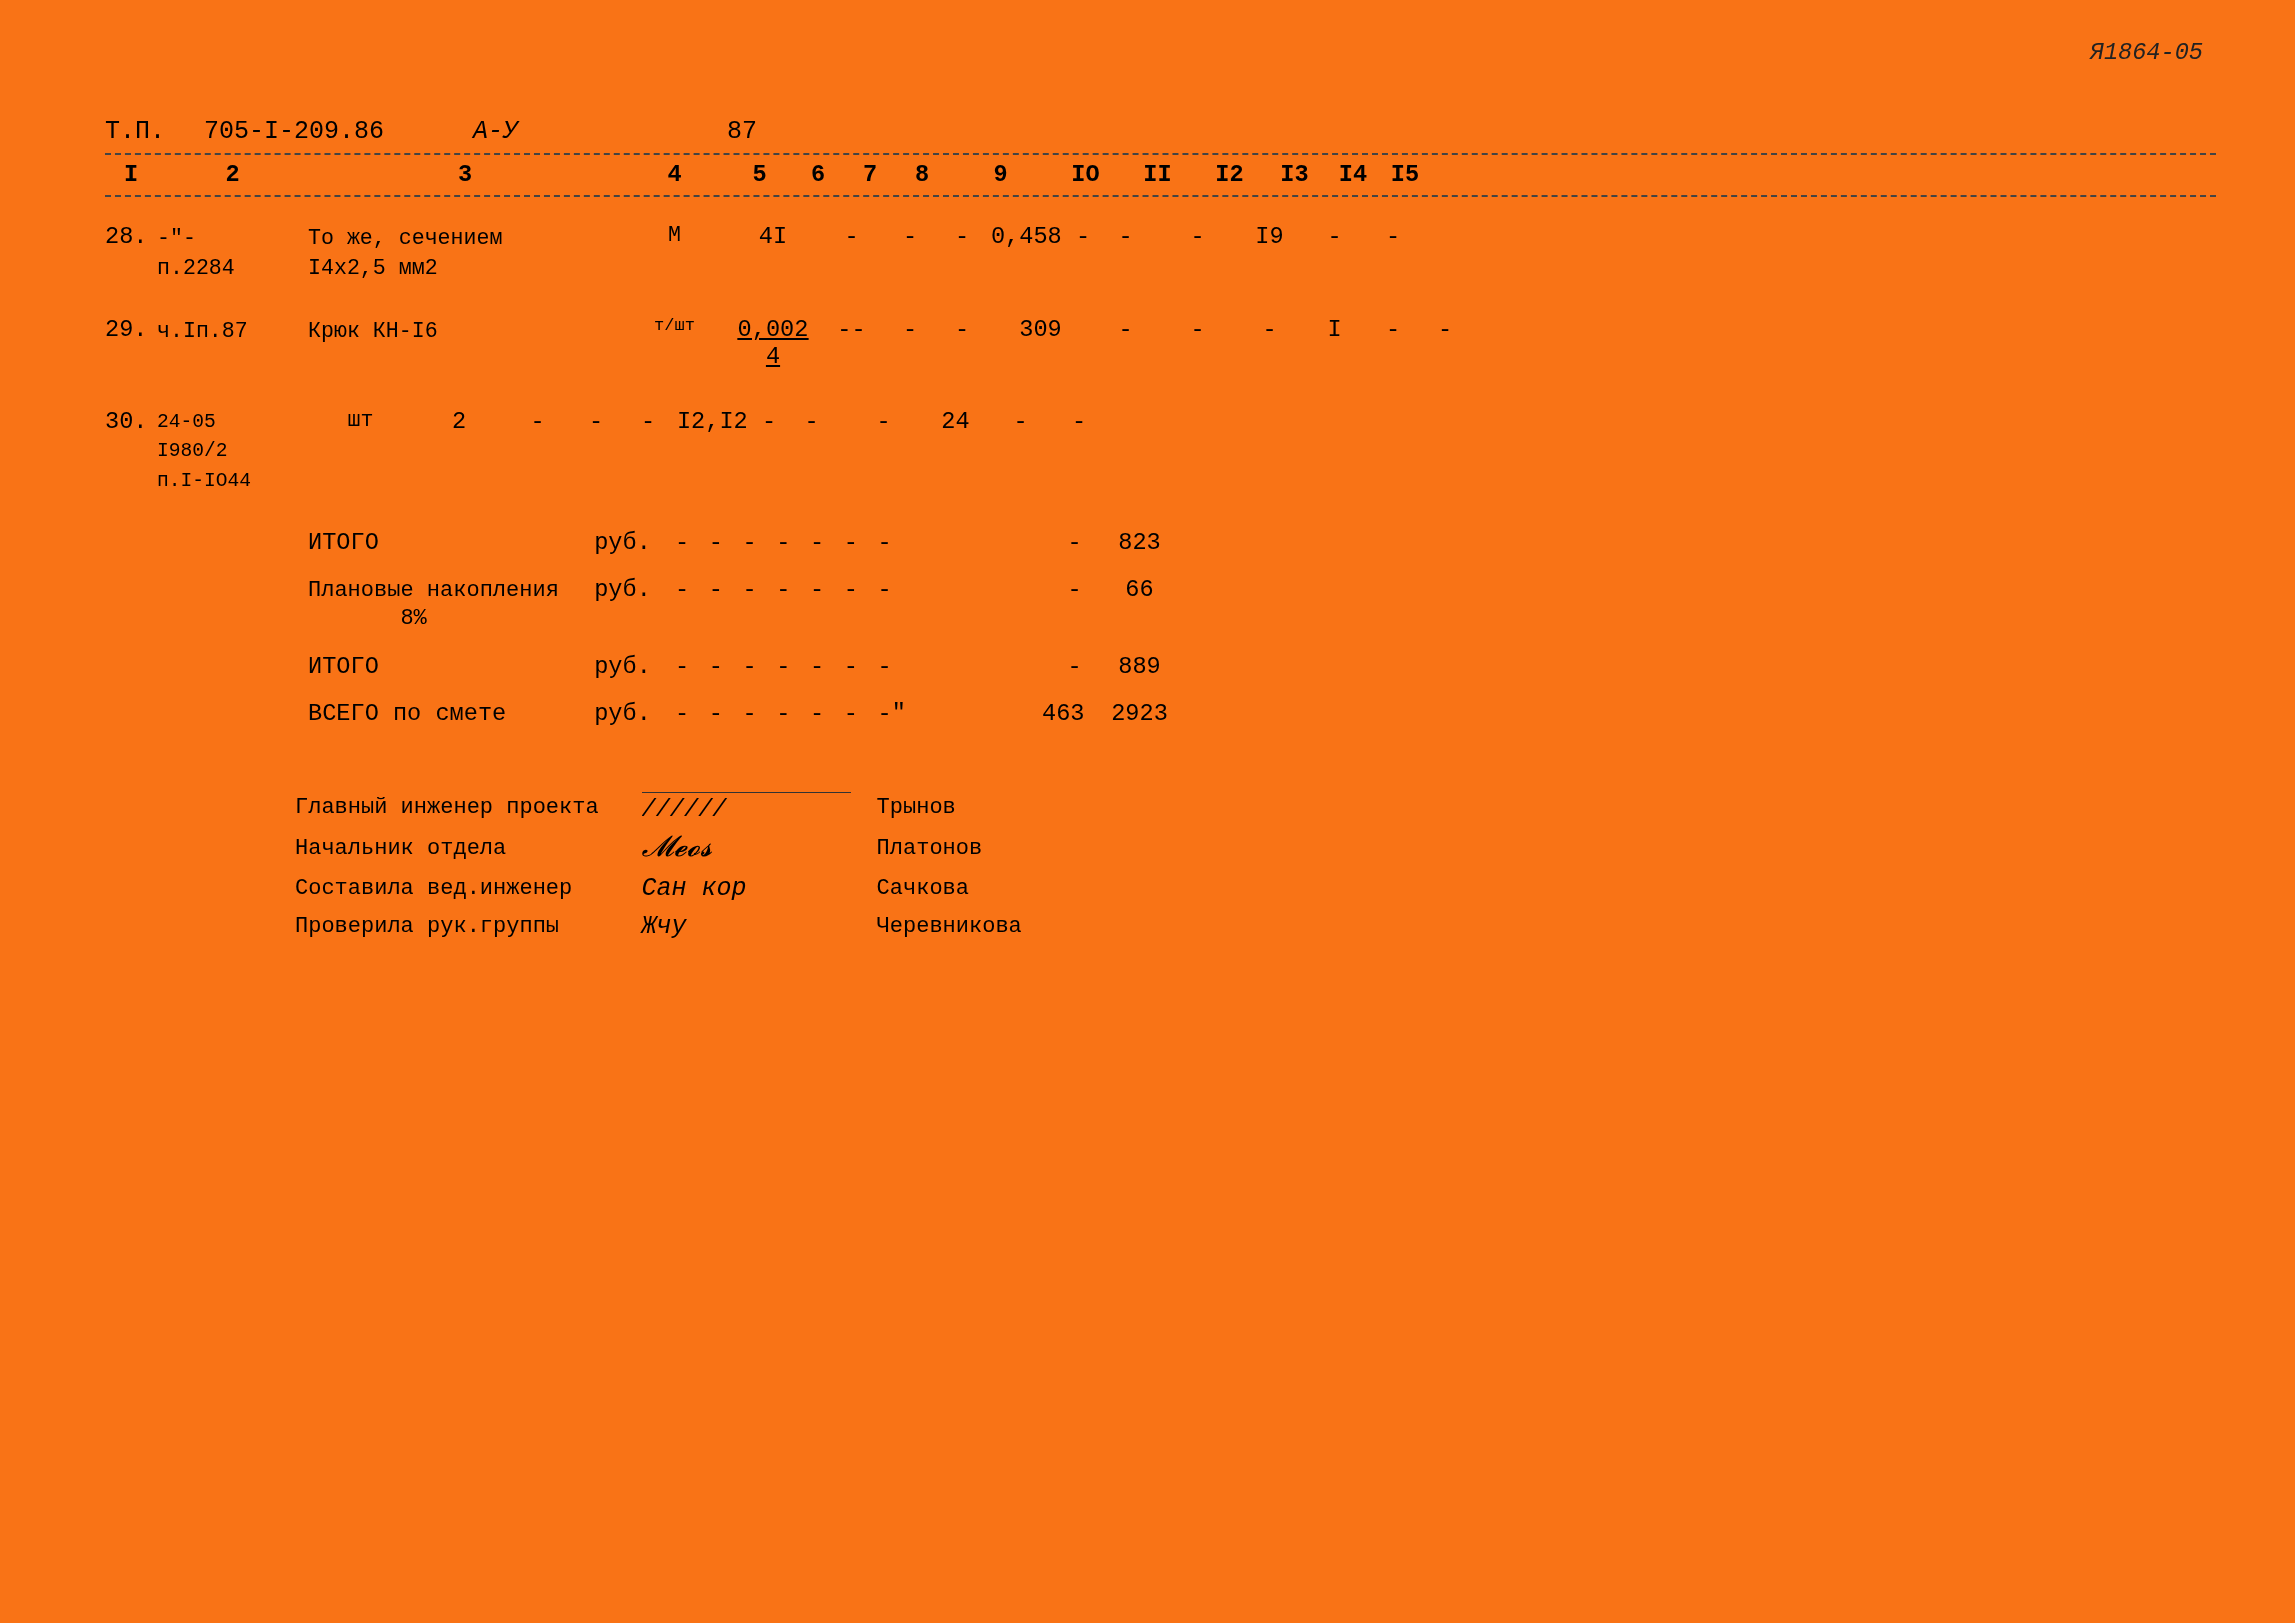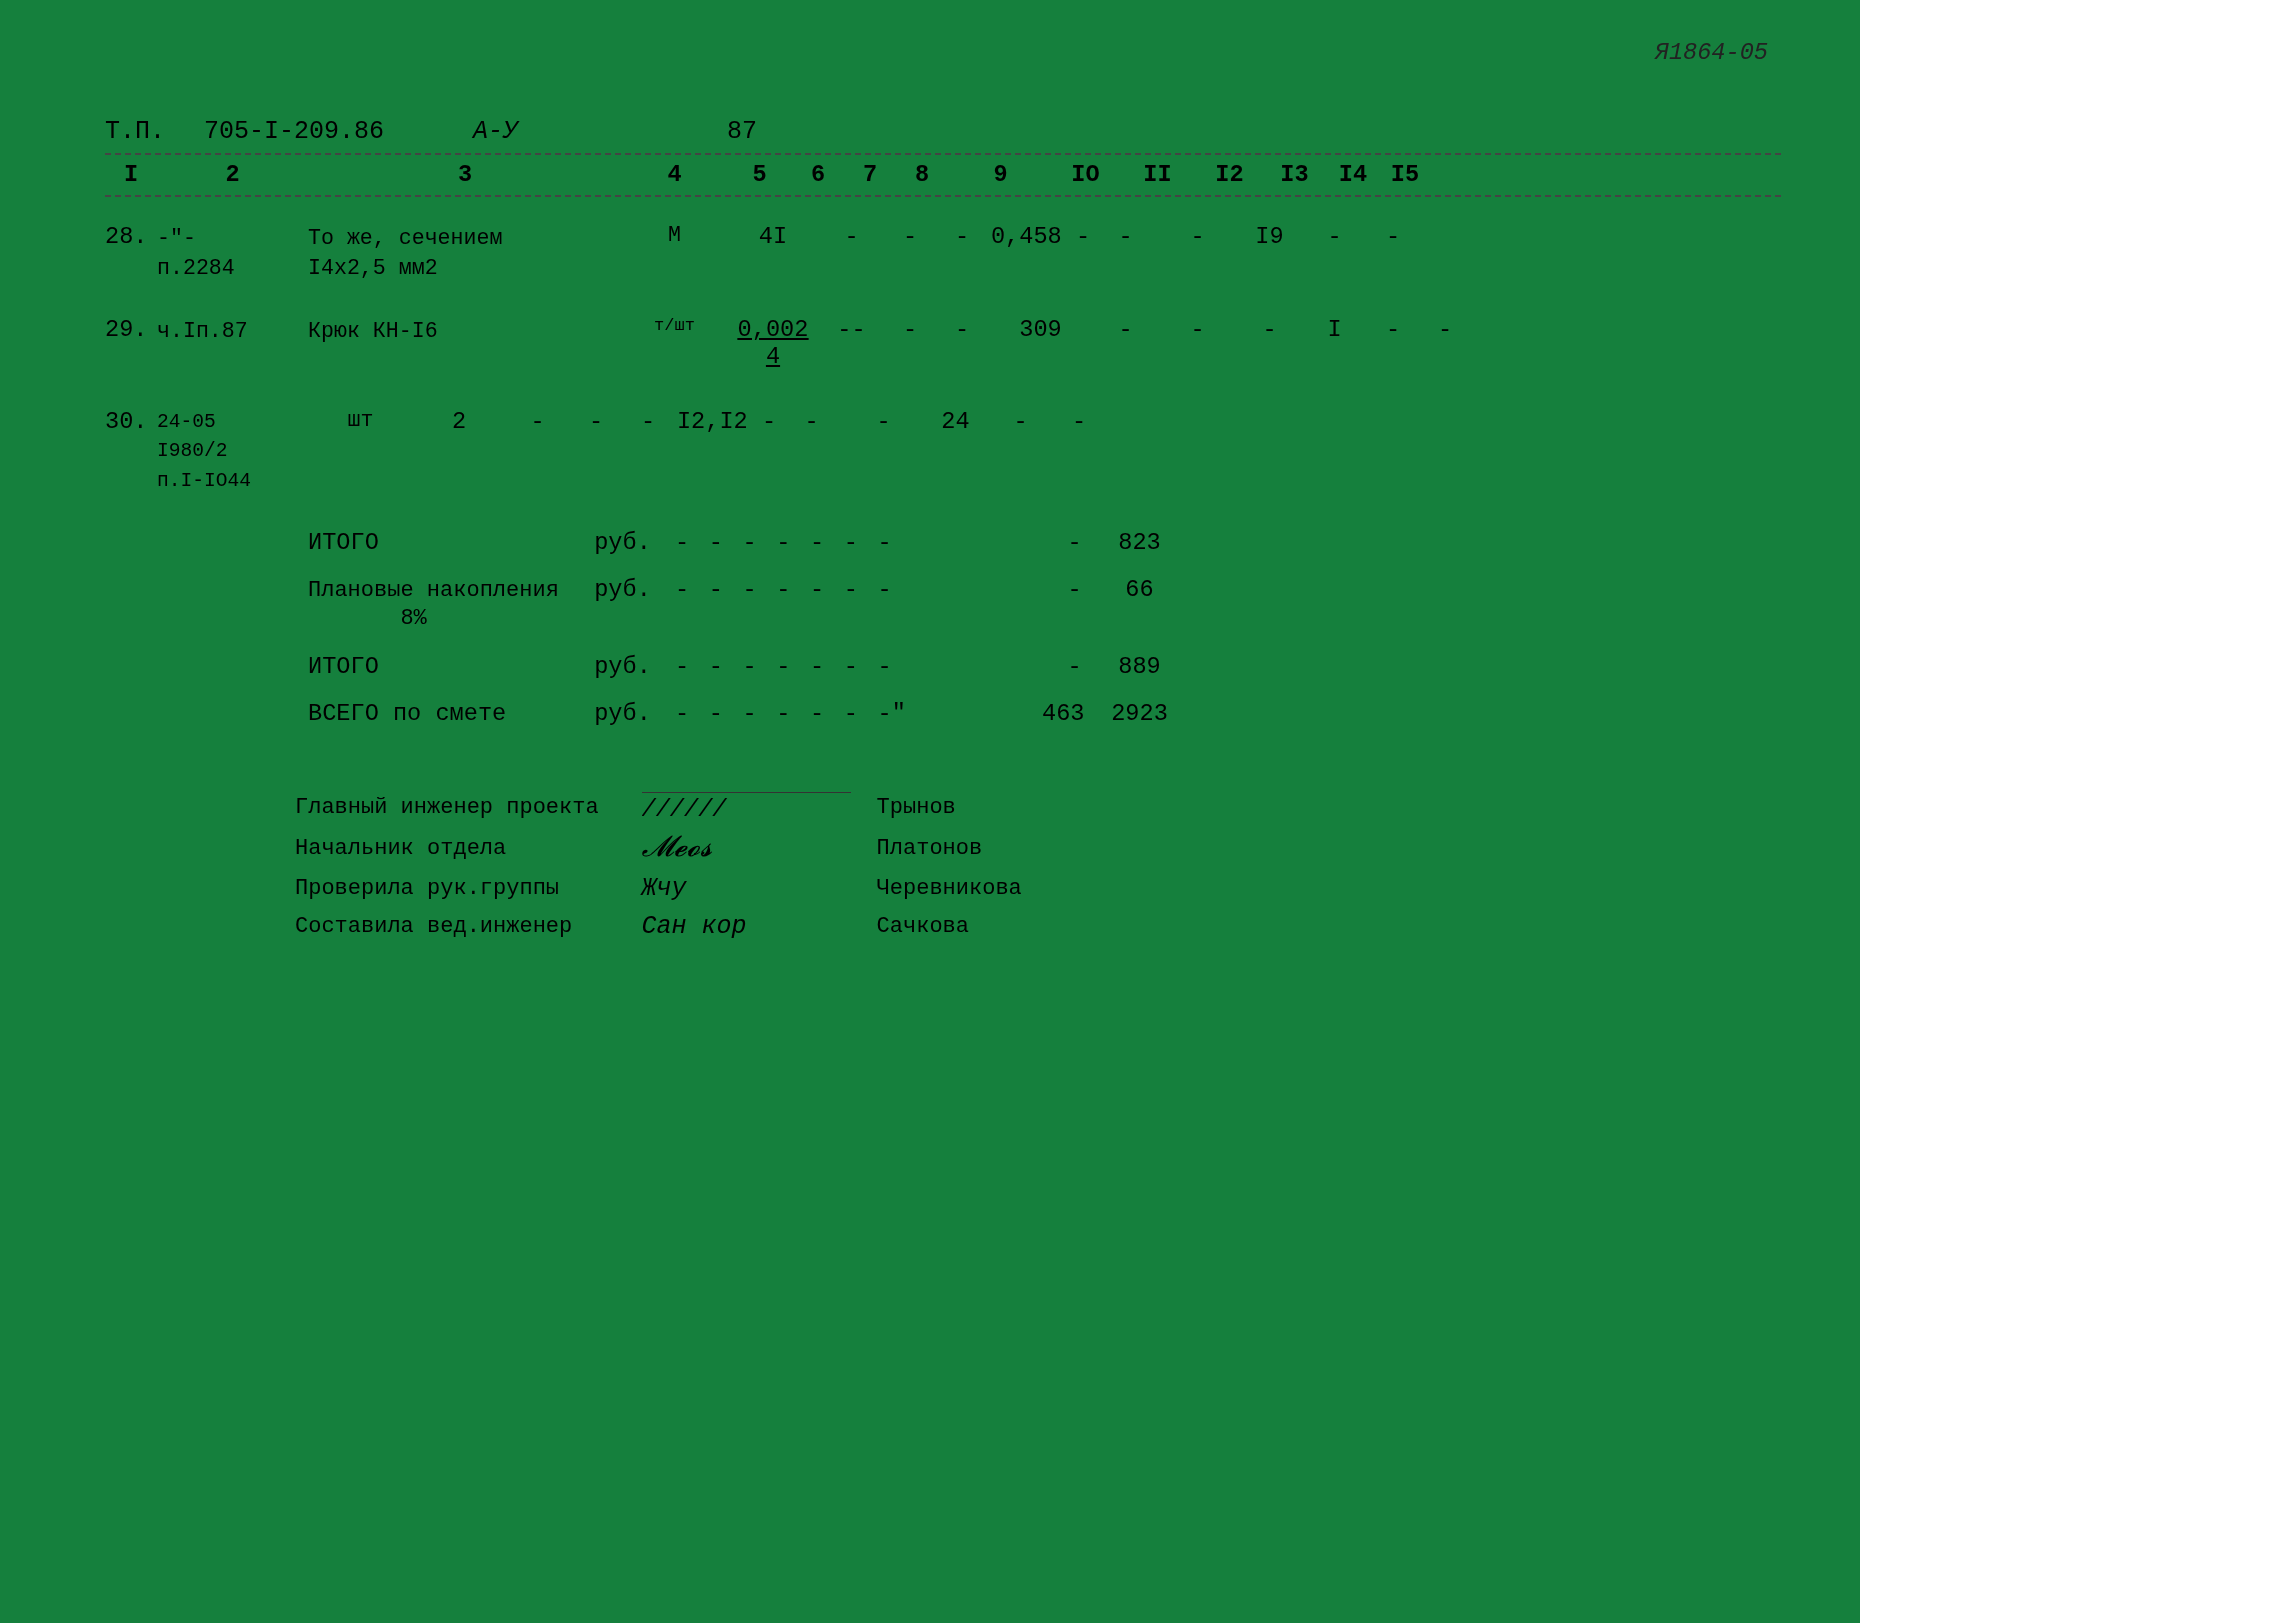--- a/index.html
+++ b/index.html
@@ -5,23 +5,23 @@
     * { margin: 0; padding: 0; box-sizing: border-box; }
     body {
       background: #fff;
       font-family: 'Courier New', Courier, monospace;
       width: 2295px;
       height: 1624px;
       position: relative;
       overflow: hidden;
     }
     .page {
-      width: 1860px;
+      width: 2295px;
       height: 1624px;
-      background: #15803d;
+      background: #f97316;
       position: relative;
       padding: 52px 79px;
     }
     .doc-number {
       position: absolute;
       top: 39px;
       right: 92px;
       font-size: 23.6px;
       font-style: italic;
       color: #222;
@@ -243,28 +243,28 @@
         <span style="margin-left:19.6px;">Трынов</span>
       </div>
 
       <div style="display:flex; align-items:center; gap:6.5px;">
         <span style="width:340px;">Начальник отдела</span>
         <span style="width:209px; font-style:italic; font-size:29px; overflow:hidden;">𝓜𝓮𝓸𝓼</span>
         <span style="margin-left:19.6px;">Платонов</span>
       </div>
 
       <div style="display:flex; align-items:center; gap:6.5px;">
+        <span style="width:340px;">Составила вед.инженер</span>
+        <span style="width:209px; font-style:italic; font-size:25px;">Сан кор</span>
+        <span style="margin-left:19.6px;">Сачкова</span>
+      </div>
+
+      <div style="display:flex; align-items:center; gap:6.5px;">
         <span style="width:340px;">Проверила рук.группы</span>
         <span style="width:209px; font-style:italic; font-size:25px;">Жчу</span>
         <span style="margin-left:19.6px;">Черевникова</span>
       </div>
 
-      <div style="display:flex; align-items:center; gap:6.5px;">
-        <span style="width:340px;">Составила вед.инженер</span>
-        <span style="width:209px; font-style:italic; font-size:25px;">Сан кор</span>
-        <span style="margin-left:19.6px;">Сачкова</span>
-      </div>
-
     </div>
 
   </div>
 </div>
 
 
 </body></html>

